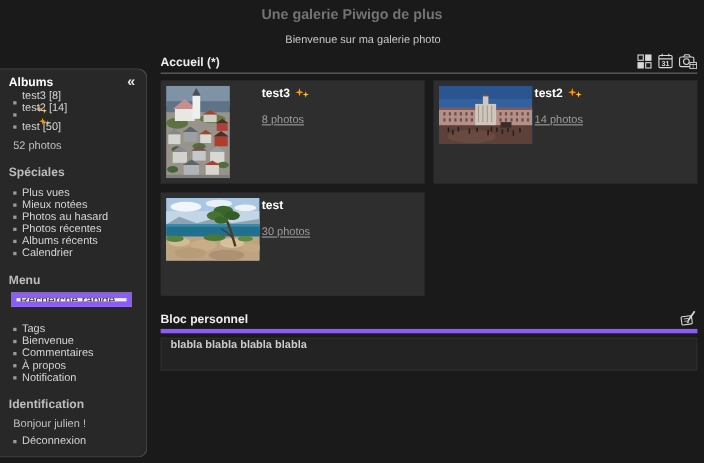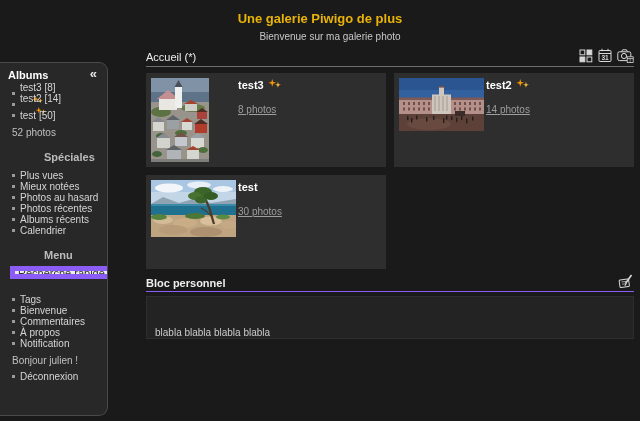--- a/index.html
+++ b/index.html
@@ -2,64 +2,64 @@
 <html><head>
 <meta charset="utf-8">
 <style>
   html,body{margin:0;padding:0;}
   body{
     width:640px;height:421px;position:relative;overflow:hidden;
     background:#1a1a1a;color:#d5d5d5;
     font-family:"Liberation Sans", sans-serif;
   }
   
-  .site-title{position:absolute;top:11px;left:0;right:0;text-align:center;
-    font-size:13px;font-weight:bold;color:#eab308;}
+  .site-title{position:absolute;top:5px;left:0;right:0;text-align:center;
+    font-size:13px;font-weight:bold;color:#737373;}
   .site-subtitle{position:absolute;top:31px;left:0;right:0;text-align:center;
     font-size:10px;color:#c8c8c8;padding-left:20px;}
   
-  .sidebar{position:absolute;left:0;top:62px;width:108px;height:354px;
+  .sidebar{position:absolute;left:0;top:62px;width:134px;height:354px;
     background:#282828;border:1px solid #4a4a4a;border-left:none;
     border-radius:0 9px 9px 0;box-sizing:border-box;padding:6px 8px;overflow:hidden;}
   .sb-head{position:relative;font-size:11px;font-weight:bold;color:#ffffff;line-height:12px;}
   .collapse{position:absolute;right:2px;top:-1px;color:#e8e8e8;font-size:13px;
     font-weight:bold;cursor:pointer;line-height:12px;}
-  .sb-section-title{font-size:11px;font-weight:bold;color:#bcbcbc;margin-top:13px;line-height:12px;margin-left:36px;}
+  .sb-section-title{font-size:11px;font-weight:bold;color:#bcbcbc;margin-top:13px;line-height:12px;}
   ul.sb-list{list-style:none;margin:7px 0 0 4px;padding:0;font-size:10px;}
   ul.sb-list li{height:11px;line-height:11px;display:flex;align-items:center;gap:5px;}
   .bullet{width:3px;height:3px;background:#9a9a9a;flex:none;}
   a.sb-link{color:#d5d5d5;text-decoration:none;cursor:pointer;white-space:nowrap;display:flex;align-items:center;gap:3px;flex-direction:column;}
   .sb-note{font-size:10px;color:#c0c0c0;margin:6px 0 0 4px;line-height:11px;}
   .search-input{display:block;margin:5px 0 0 2px;width:110px;height:13px;
     font-size:11px;color:#333;background:#ededed;border:5px solid #8b5cf6;
     padding:0 3px;box-sizing:border-box;font-family:inherit;}
   
   .main{position:absolute;left:146px;top:48px;width:488px;}
   .crumb-row{display:flex;justify-content:space-between;align-items:flex-end;
     border-bottom:1px solid #6e6e6e;padding-bottom:3px;}
-  .crumb{font-size:11px;font-weight:normal;color:#eeeeee;cursor:pointer;}
+  .crumb{font-size:11px;font-weight:bold;color:#eeeeee;cursor:pointer;}
   .toolbar{display:flex;gap:5px;align-items:flex-end;}
   .tb-icon{display:block;cursor:pointer;}
   .grid{margin-top:6px;display:grid;grid-template-columns:1fr 1fr;gap:8px;}
   .album-card{background:#2e2e2e;min-height:94px;box-sizing:border-box;
     padding:5px;display:flex;cursor:pointer;}
   .thumb-box{width:82px;flex:none;margin-right:5px;}
   .thumb{display:block;}
   .card-info{padding-top:1px;}
   .card-title{font-size:11px;font-weight:bold;color:#ffffff;display:flex;
-    align-items:flex-start;gap:4px;text-decoration:none;}
+    align-items:flex-end;gap:4px;text-decoration:none;}
   .card-count{font-size:10px;color:#9d9d9d;margin-top:13px;text-decoration:underline;}
   .spark{width:14px;height:11px;flex:none;}
   .spark-sm{width:12px;height:9px;flex:none;}
   .block-head-row{display:flex;justify-content:space-between;align-items:flex-end;
-    margin-top:5px;border-bottom:1px solid #8b5cf6;padding-bottom:2px;}
+    margin-top:13px;border-bottom:4px solid #8b5cf6;padding-bottom:2px;}
   .block-title{font-size:11px;font-weight:bold;color:#eeeeee;}
-  .pb-box{margin-top:4px;background:#232323;border:1px solid #2e2e2e;height:43px;
-    box-sizing:border-box;display:flex;align-items:flex-end;padding-left:8px;
-    font-size:10px;color:#cccccc;}
+  .pb-box{margin-top:4px;background:#232323;border:1px solid #2e2e2e;height:30px;
+    box-sizing:border-box;display:flex;align-items:flex-start;padding-left:8px;
+    font-size:10px;color:#cccccc;font-weight:bold;}
   .hidden-defs{position:absolute;width:0;height:0;overflow:hidden;}
 </style>
 </head>
 <body>
 
 <svg class="hidden-defs" aria-hidden="true">
   <symbol id="spark" viewBox="0 0 12 10">
     <path d="M3.5 0 L4.3 2.7 L7 3.5 L4.3 4.3 L3.5 7 L2.7 4.3 L0 3.5 L2.7 2.7 Z" fill="#ff9500"></path>
     <path d="M8.7 2.6 L9.3 4.7 L11.4 5.3 L9.3 5.9 L8.7 8 L8.1 5.9 L6 5.3 L8.1 4.7 Z" fill="#ffc33c"></path>
   </symbol>
@@ -149,20 +149,21 @@
     <li>
         <span class="bullet"></span>
         <a class="sb-link">À propos</a>
       </li>
     <li>
         <span class="bullet"></span>
         <a class="sb-link">Notification</a>
       </li>
   </ul>
 
+  <div class="sb-section-title">Identification</div>
   <div class="sb-note">Bonjour julien !</div>
   <ul class="sb-list" style="margin-top:5px;">
     <li>
         <span class="bullet"></span>
         <a class="sb-link">Déconnexion</a>
       </li>
 
   </ul>
 </div>
 

